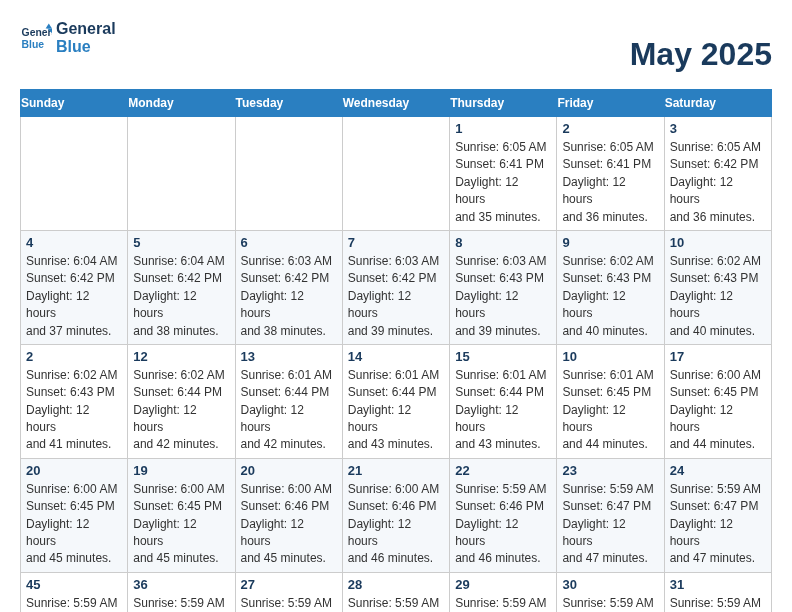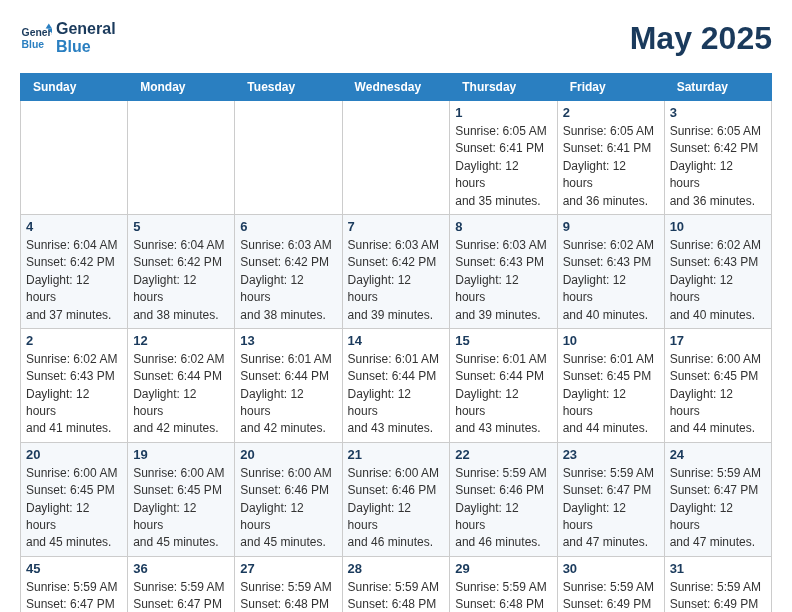--- a/index.html
+++ b/index.html
@@ -20,39 +20,40 @@
       display: flex;
       align-items: center;
       gap: 4px;
     }
     .logo-icon {
       width: 32px;
       height: 32px;
     }
     .title-block {
       text-align: right;
+      margin-top: 16px;
     }
     .month-title {
       font-size: 32px;
       font-weight: bold;
       color: #1a3a5c;
     }
     .location {
       font-size: 15px;
       color: #333;
     }
     .calendar {
       width: 100%;
       border-collapse: collapse;
       font-size: 11px;
     }
     .calendar th {
       background: #2a7fc1;
       color: #fff;
-      padding: 6px 12px;
+      padding: 6px 0;
       text-align: left;
       font-size: 12px;
       font-weight: bold;
       border: 1px solid #2a7fc1;
     }
     .calendar td {
       border: 1px solid #ccc;
       vertical-align: top;
       padding: 4px 5px;
       width: 108px;

